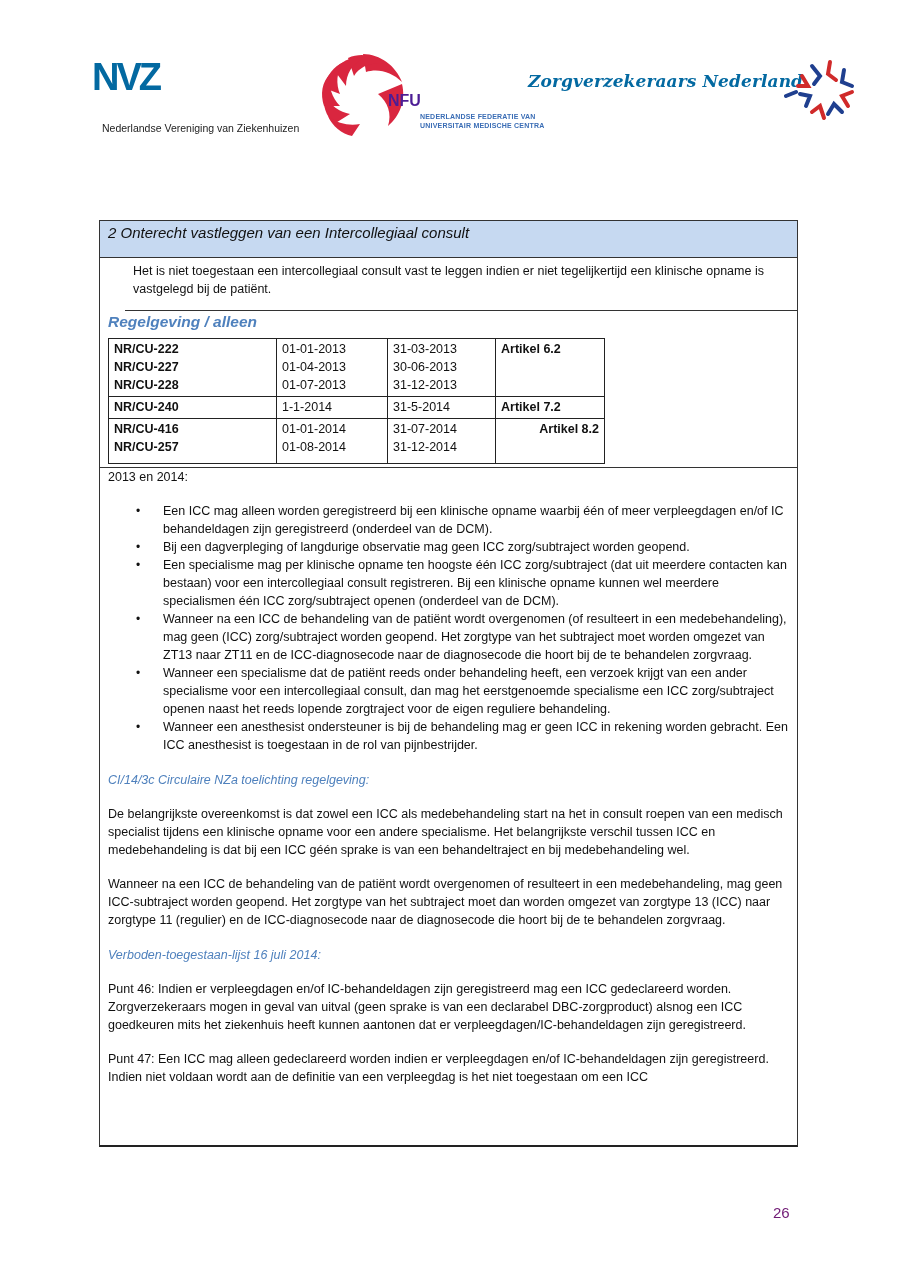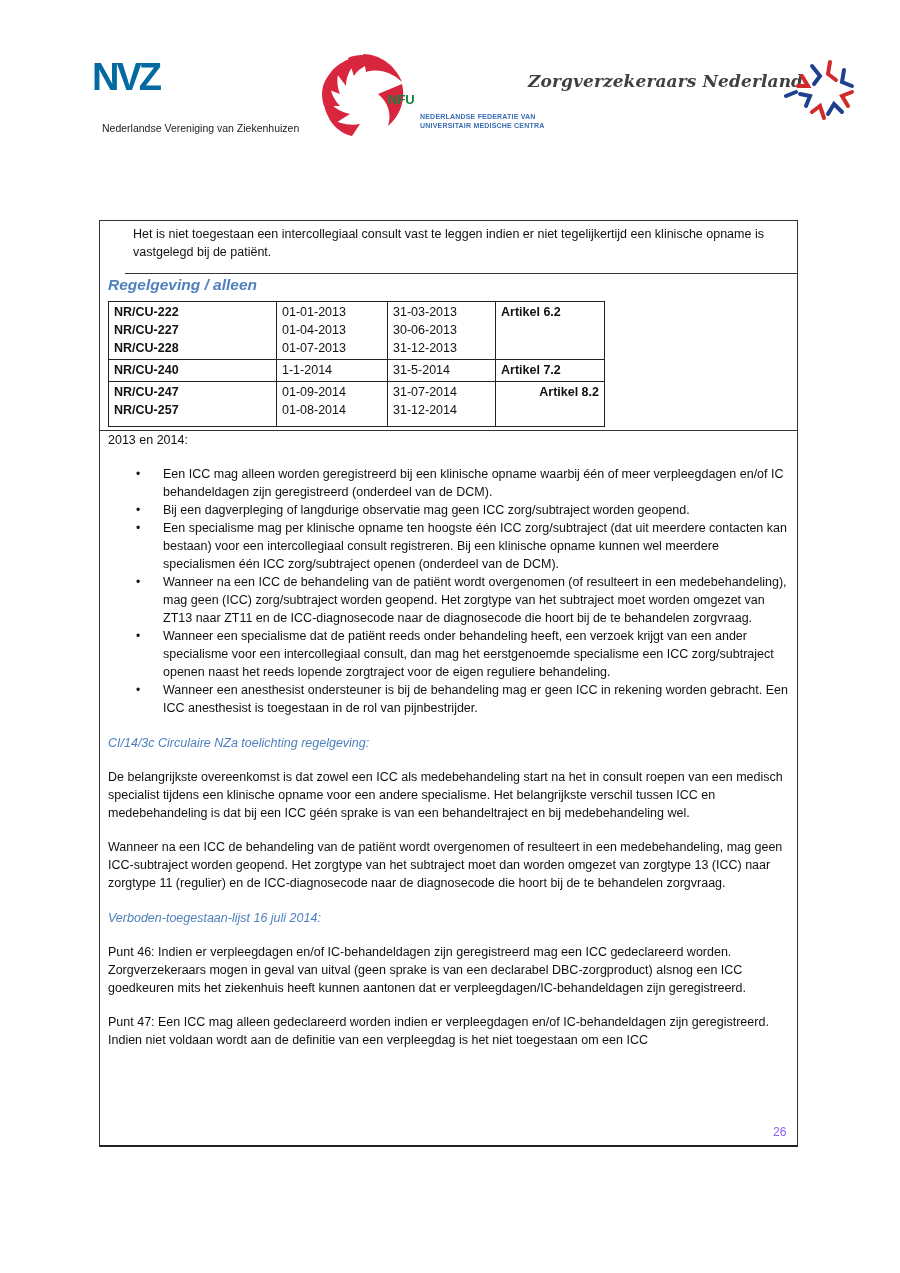--- a/index.html
+++ b/index.html
@@ -5,24 +5,24 @@
   html, body { margin: 0; padding: 0; }
   body {
     width: 900px; height: 1273px; background: #ffffff; position: relative; overflow: hidden;
     font-family: "Liberation Sans", sans-serif; color: #111;
   }
   
   .logo-nvz { position: absolute; left: 92px; top: 58px; width: 220px; height: 80px; }
   .nvz-mark { position: absolute; left: 0; top: 0; font-family: "Liberation Sans", sans-serif; font-weight: bold; font-size: 38px; letter-spacing: -3px; color: #0369a1; line-height: 38px; }
   .nvz-name { position: absolute; left: 2px; top: 64px; font-size: 10.5px; color: #222; white-space: nowrap; padding-left: 8px; }
   .logo-nfu { position: absolute; left: 318px; top: 50px; width: 200px; height: 90px; }
-  .nfu-text { position: absolute; left: 70px; top: 42px; font-weight: bold; font-size: 13px; color: #15803d; }
+  .nfu-text { position: absolute; left: 70px; top: 42px; font-weight: bold; font-size: 16px; color: #4c1d95; }
   .nfu-sub { position: absolute; left: 102px; top: 62px; font-size: 7px; font-weight: bold; color: #3a6db5; line-height: 9px; white-space: nowrap; letter-spacing: 0.2px; }
   .logo-zn { position: absolute; left: 528px; top: 56px; width: 340px; height: 70px; }
-  .zn-text { position: absolute; left: 0; top: 15px; font-family: "DejaVu Serif", serif; font-style: italic; font-size: 17px; color: #404040; font-weight: bold; white-space: nowrap; letter-spacing: 0.1px; }
+  .zn-text { position: absolute; left: 0; top: 15px; font-family: "DejaVu Serif", serif; font-style: italic; font-size: 17px; color: #0369a1; font-weight: bold; white-space: nowrap; letter-spacing: 0.1px; }
   .zn-mark { position: absolute; left: 256px; top: 0; }
 
   
   .box { position: absolute; left: 99px; top: 220px; width: 697px; height: 924px; border: 1px solid #333; border-bottom: 2px solid #222; overflow: hidden; }
   .title-row { height: 37px; background: #c6d9f1; border-bottom: 1px solid #333; padding: 3px 8px 0 8px; box-sizing: border-box; font-style: italic; font-size: 15px; color: #111; }
   .intro-row { height: 53px; border-bottom: 1px solid #333; padding: 4px 8px; box-sizing: border-box; font-size: 12.5px; line-height: 18px; margin-left: 25px; }
   .reg-row { position: relative; height: 156px; border-bottom: 1px solid #333; }
   .reg-heading { position: absolute; left: 8px; top: 2px; font-style: italic; font-weight: bold; font-size: 15.5px; color: #4f81bd; }
   table.reg { position: absolute; left: 8px; top: 27px; border-collapse: collapse; font-size: 12.5px; border-radius: 10px; }
   table.reg td { border: 1.5px solid #222; vertical-align: top; padding: 1px 5px 2px 5px; line-height: 18px; }
@@ -31,21 +31,21 @@
   table.reg td.c3 { width: 97px; }
   table.reg td.c4 { width: 98px; font-weight: bold; }
   .body-section { padding: 0 8px; font-size: 12.5px; line-height: 18px; }
   .year-label { margin: 0; padding-top: 0; }
   ul.rules { margin: 16px 0 0 0; padding: 0 0 0 55px; list-style: none; }
   ul.rules li { position: relative; margin: 0; }
   ul.rules li .bullet { position: absolute; left: -27px; top: 0; font-size: 12px; }
   .sub-heading { font-style: italic; font-weight: normal; color: #4f81bd; font-size: 12.5px; margin: 17px 0 0 0; }
   p { margin: 16px 0 0 0; }
 
-  .page-number { position: absolute; left: 773px; top: 1125px; font-size: 12px; color: #8b5cf6; }
+  .page-number { position: absolute; left: 773px; top: 1204px; font-size: 15px; color: #701a75; }
 </style>
 </head>
 <body>
 
 <div class="logo-nvz">
   <div class="nvz-mark">NVZ</div>
   <div class="nvz-name">Nederlandse Vereniging van Ziekenhuizen</div>
 </div>
 
 <div class="logo-nfu">
@@ -79,20 +79,21 @@
       <path d="M58 56 L50 48 L44 58" stroke="#1f3f8f"></path>
       <path d="M40 62 L36 50 L28 56" stroke="#d02a2a"></path>
       <path d="M22 50 L26 40 L16 38" stroke="#1f3f8f"></path>
       <path d="M14 30 L24 30 L18 20" stroke="#d02a2a"></path>
       <path d="M2 40 L12 36" stroke="#1f3f8f"></path>
     </g>
   </svg>
 </div>
 
 <div class="box">
+  <div class="title-row">2 Onterecht vastleggen van een Intercollegiaal consult</div>
   <div class="intro-row">Het is niet toegestaan een intercollegiaal consult vast te leggen indien er niet tegelijkertijd een klinische opname is vastgelegd bij de patiënt.</div>
   <div class="reg-row">
     <div class="reg-heading">Regelgeving / alleen</div>
     <table class="reg">
       <tbody id="reg-body">
           <tr>
             <td class="c1">
               <div>NR/CU-222</div>
               <div>NR/CU-227</div>
               <div>NR/CU-228</div>
@@ -120,25 +121,25 @@
             </td>
             <td class="c3">
               <div>31-5-2014</div>
             </td>
             <td class="c4">
               <div>Artikel 7.2</div>
             </td>
           </tr>
           <tr>
             <td class="c1" style="padding-bottom: 7px;">
-              <div>NR/CU-247</div>
+              <div>NR/CU-416</div>
               <div>NR/CU-257</div>
             </td>
             <td class="c2" style="padding-bottom: 7px;">
-              <div>01-09-2014</div>
+              <div>01-01-2014</div>
               <div>01-08-2014</div>
             </td>
             <td class="c3" style="padding-bottom: 6px;">
               <div>31-07-2014</div>
               <div>31-12-2014</div>
             </td>
             <td class="c4" style="padding-bottom: 7px; text-align: right;">
               <div>Artikel 8.2</div>
             </td>
           </tr>

